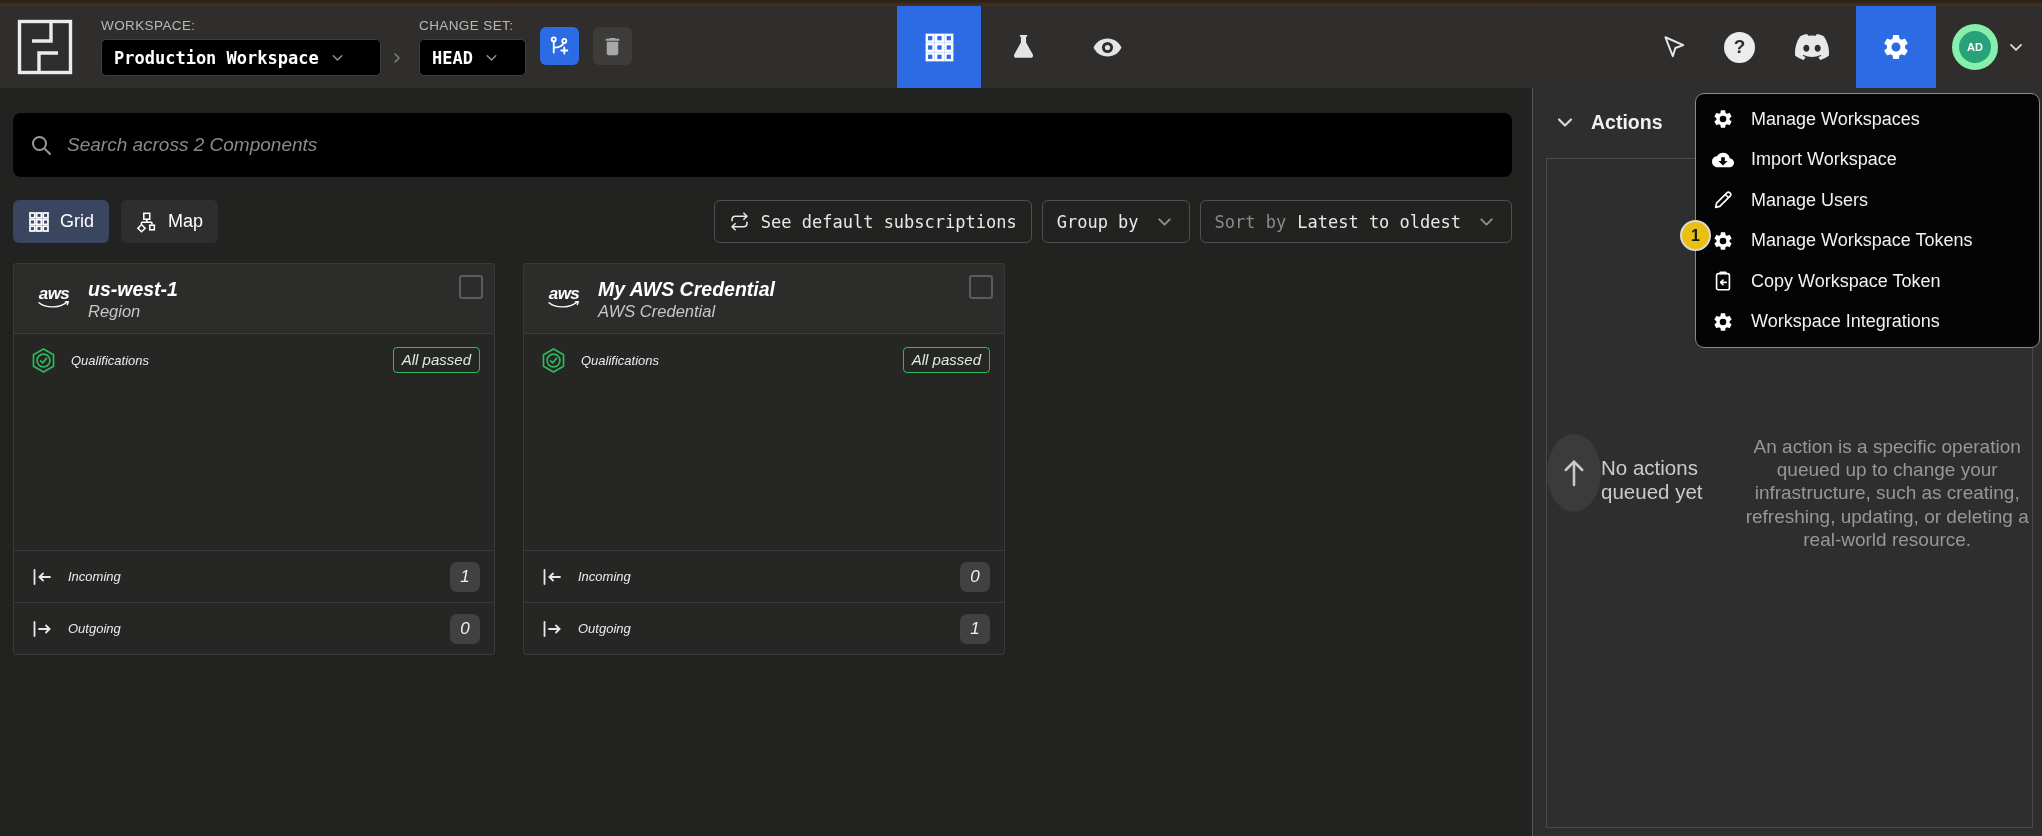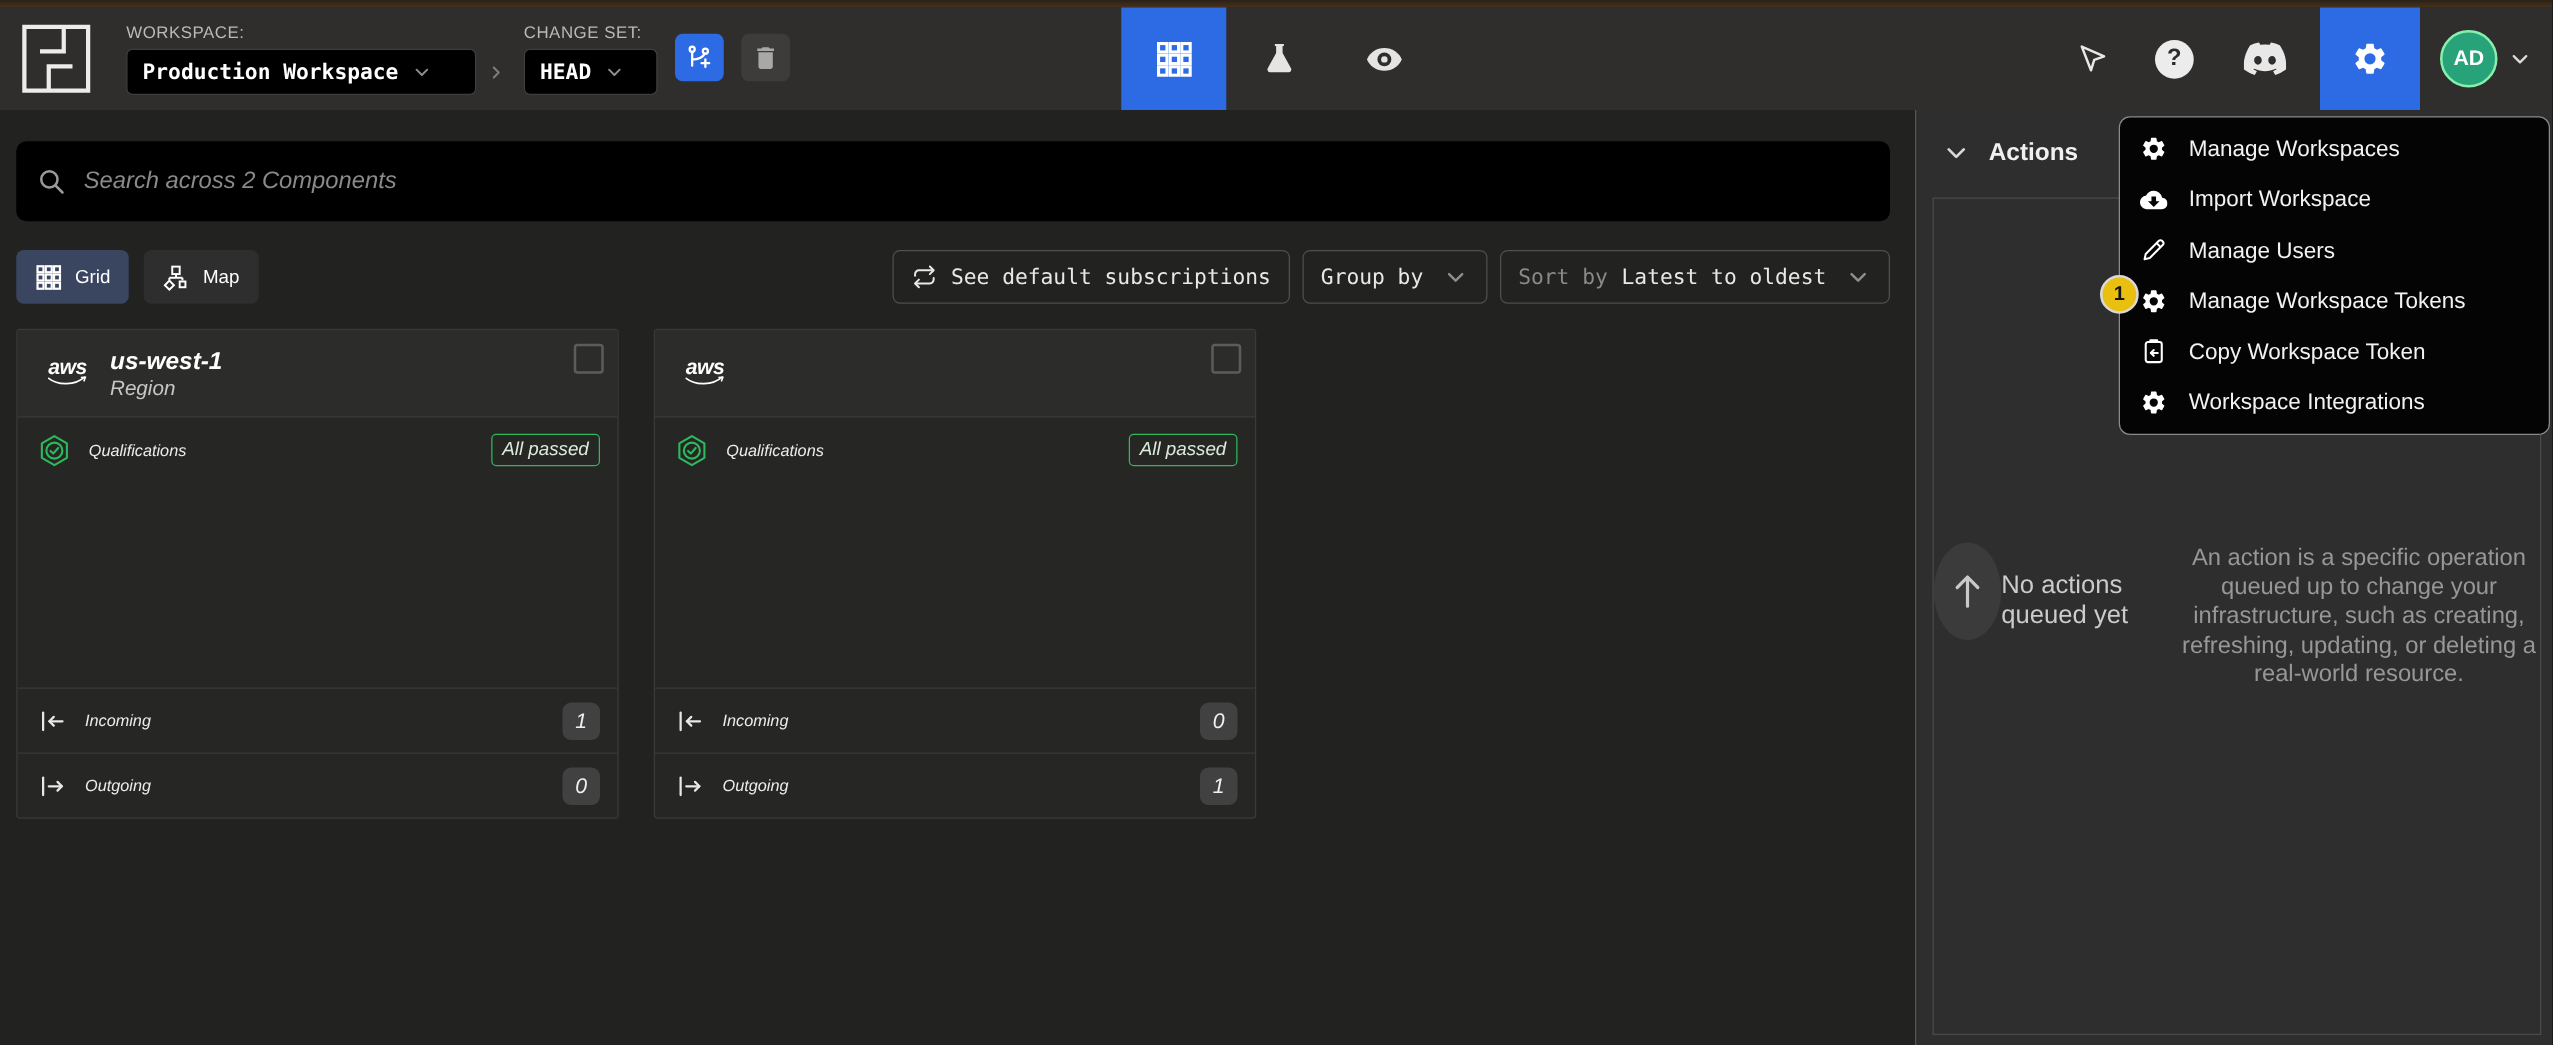--- a/index.html
+++ b/index.html
@@ -51,22 +51,22 @@
   .help-circle{
     width:31px; height:31px; border-radius:50%; background:#ececec; color:#2c2c2c;
     font-weight:bold; font-size:19px; display:flex; align-items:center; justify-content:center;
     cursor:pointer; margin-right:40px;
   }
   .ric.discord{ margin-right:27px; }
   .ric.discord svg{ width:34px; height:34px; }
   .gear-tab{ width:80px; height:82px; display:flex; align-items:center; justify-content:center; background:#2c6be3; color:#fff; cursor:pointer; }
   .gear-tab svg{ width:30px; height:30px; }
   .avatar{
-    width:46px; height:46px; border-radius:50%; background:#28a379; border:2px solid #86efac;
-    color:#fff; font-size:17px; font-weight:bold; display:flex; align-items:center; justify-content:center;
+    width:46px; height:46px; border-radius:50%; background:#28a379; border:7px solid #86efac;
+    color:#fff; font-size:11px; font-weight:bold; display:flex; align-items:center; justify-content:center;
     margin-left:16px; cursor:pointer;
   }
   .av-chev{ width:20px; height:20px; color:#dcdcdc; margin:0 16px 0 8px; cursor:pointer; }
 
   
   .main{ display:flex; height:748px; }
   .content{ flex:1; min-width:0; padding:25px 20px 0 13px; }
 
   .row1{ display:flex; gap:8px; }
   .views-select{
@@ -80,21 +80,21 @@
   .searchbar svg{ width:24px; height:24px; color:#9a9a9a; flex:none; }
   .searchbar input{
     flex:1; margin-left:14px; background:transparent; border:none; outline:none;
     font-family:"Liberation Sans", sans-serif; font-style:italic; font-size:19px; color:#ddd;
   }
   .searchbar input::placeholder{ color:#8a8a8a; font-style:italic; }
 
   .row2{ display:flex; margin-top:23px; height:43px; align-items:stretch; }
   .seg-btn{
     display:flex; align-items:center; gap:10px; padding:0 15px; border:none; border-radius:6px;
-    font-size:15px; color:#fff; cursor:pointer; background:#2e2e2e;
+    font-size:18px; color:#fff; cursor:pointer; background:#2e2e2e;
   }
   .seg-btn svg{ width:22px; height:22px; }
   .seg-btn.active{ background:#3a4560; }
   .seg-btn + .seg-btn{ margin-left:12px; }
   .row2 .spacer{ flex:1; }
   .tool-btn{
     display:flex; align-items:center; gap:11px; padding:0 14px; background:transparent;
     border:1px solid #4f4f4f; border-radius:6px; cursor:pointer; color:#e8e8e8;
     font-family:"DejaVu Sans Mono", monospace; font-size:17px;
   }
@@ -405,20 +405,24 @@
 
         <div class="card">
           <div class="card-header">
             <span class="aws">
               <span class="aws-text">aws</span>
               <svg class="aws-smile" viewBox="0 0 40 12" fill="none" stroke="#fff" stroke-width="1.6" stroke-linecap="round">
                 <path d="M2 2c8.5 7 25.5 7 34.5-1.5"></path>
                   <path d="M33.5 1l3.6.1-1.2 3.3"></path>
               </svg>
             </span>
+            <div class="card-titles">
+              <div class="card-title">My AWS Credential</div>
+              <div class="card-subtitle">AWS Credential</div>
+            </div>
             <div class="checkbox"></div>
           </div>
           <div class="card-row">
             <svg class="qual-icon" viewBox="0 0 24 24" fill="none" stroke="#2db95c" stroke-width="1.5" stroke-linejoin="round">
               <path d="M12 1.7l8.9 5.15v10.3L12 22.3l-8.9-5.15V6.85z"></path>
               <circle cx="12" cy="12" r="5.7"></circle>
               <path d="M9.3 12.2l1.9 1.9 3.5-4" stroke-linecap="round"></path>
             </svg>
             <span class="label">Qualifications</span>
             <span class="spacer"></span>

